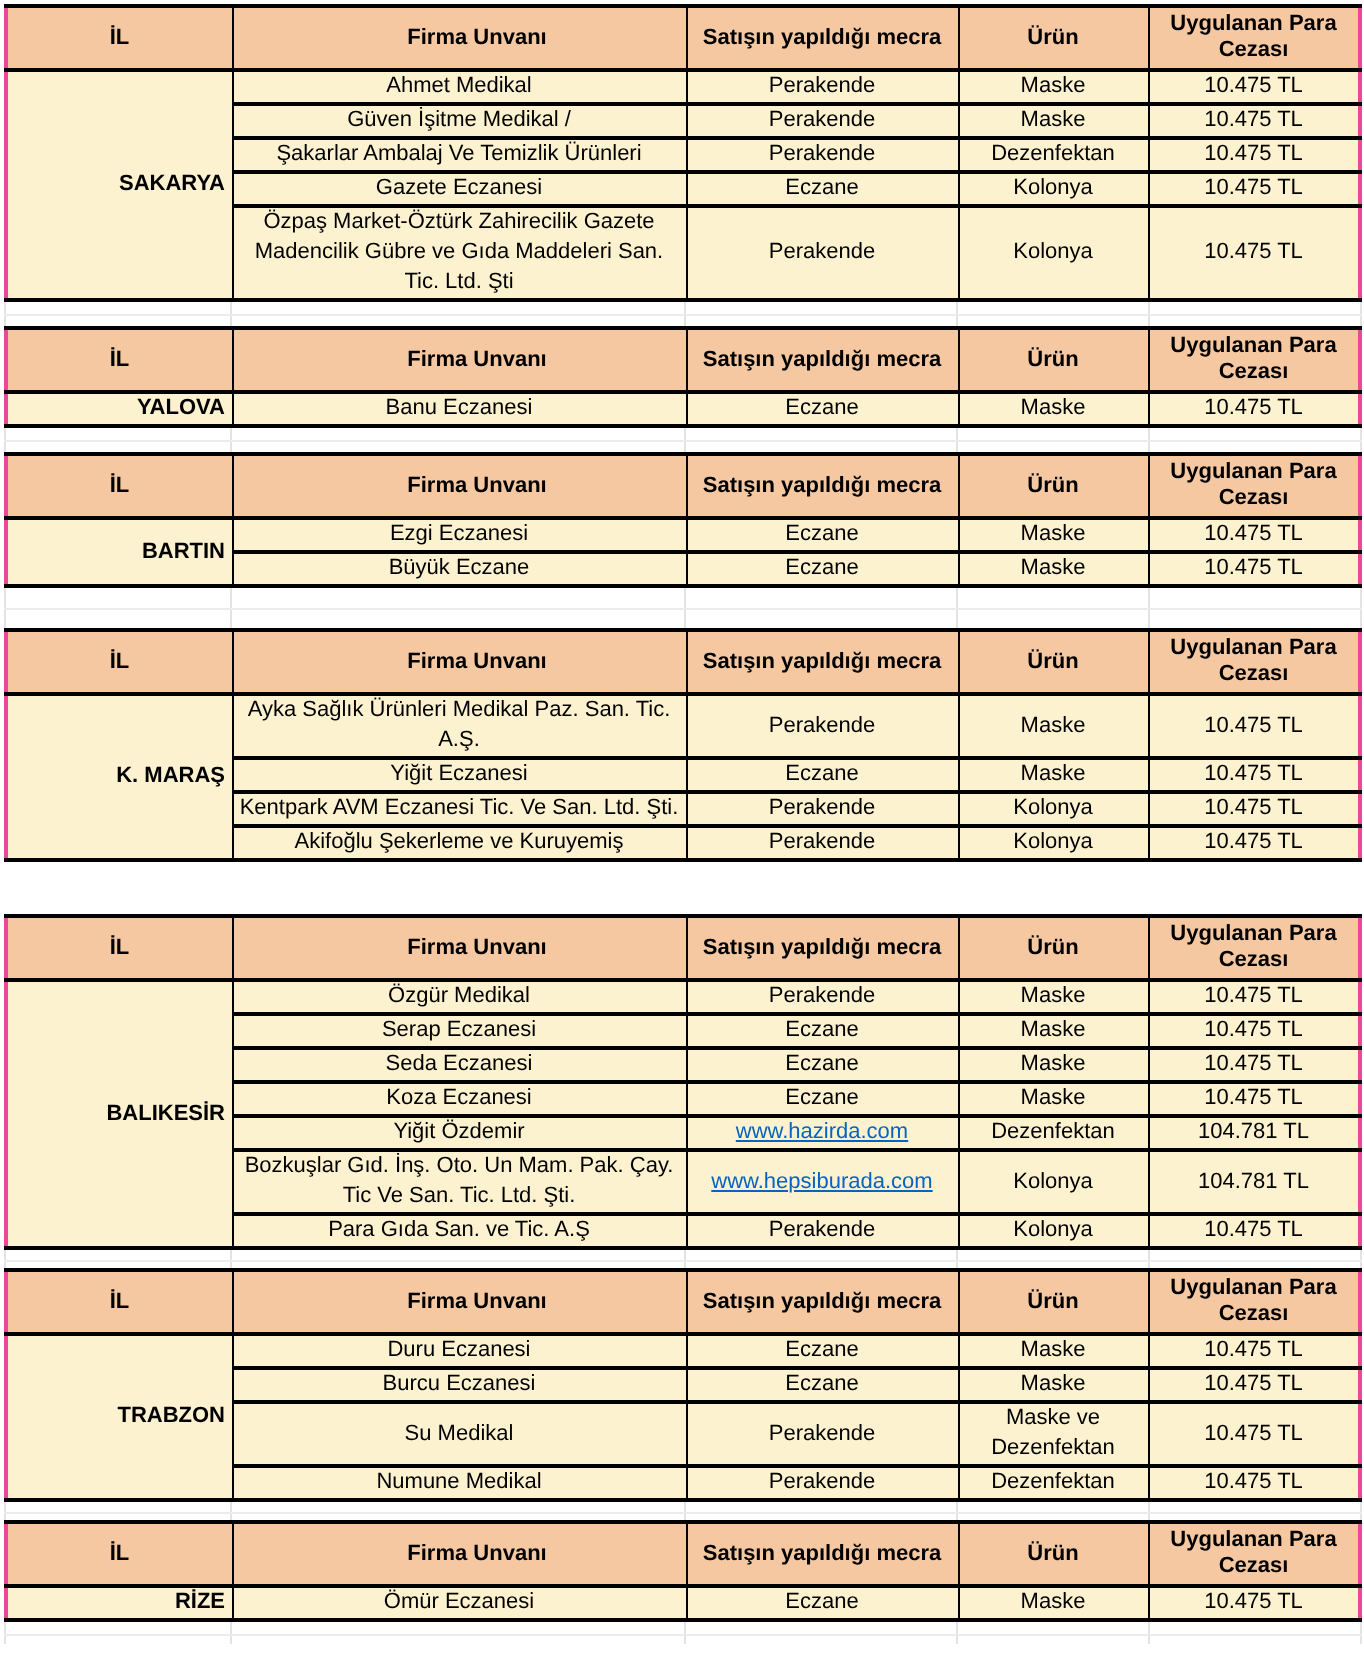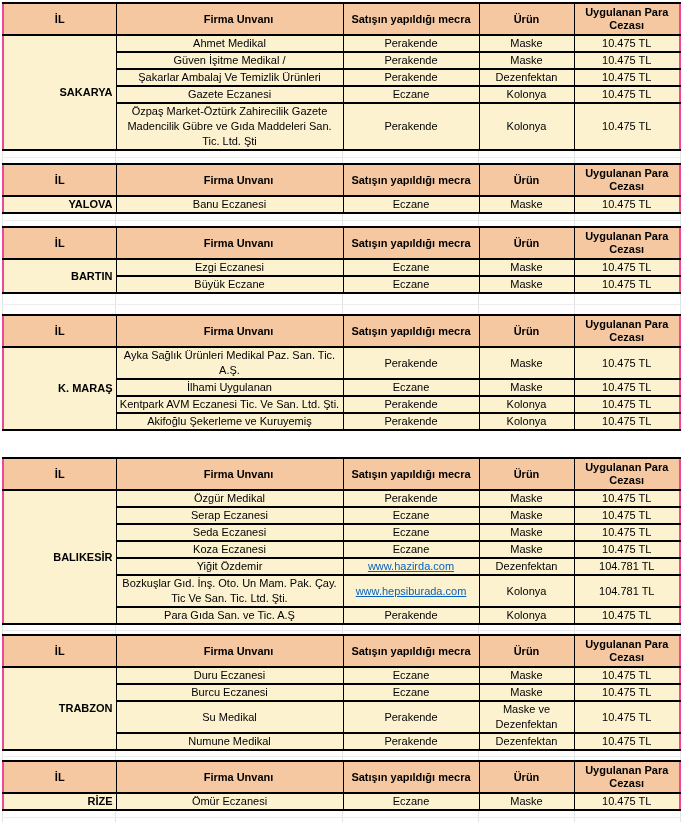--- a/index.html
+++ b/index.html
@@ -214,21 +214,21 @@
     </thead>
     <tbody>
         <tr>
           <td class="il-cell" rowspan="4">K. MARAŞ</td>
           <td class="firm-cell">Ayka Sağlık Ürünleri Medikal Paz. San. Tic. A.Ş.</td>
           <td class="center-cell">Perakende</td>
           <td class="center-cell">Maske</td>
           <td class="center-cell">10.475 TL</td>
         </tr>
         <tr>
-          <td class="firm-cell">İlhami Uygulanan</td>
+          <td class="firm-cell">Yiğit Eczanesi</td>
           <td class="center-cell">Eczane</td>
           <td class="center-cell">Maske</td>
           <td class="center-cell">10.475 TL</td>
         </tr>
         <tr>
           <td class="firm-cell">Kentpark AVM Eczanesi Tic. Ve San. Ltd. Şti.</td>
           <td class="center-cell">Perakende</td>
           <td class="center-cell">Kolonya</td>
           <td class="center-cell">10.475 TL</td>
         </tr>

